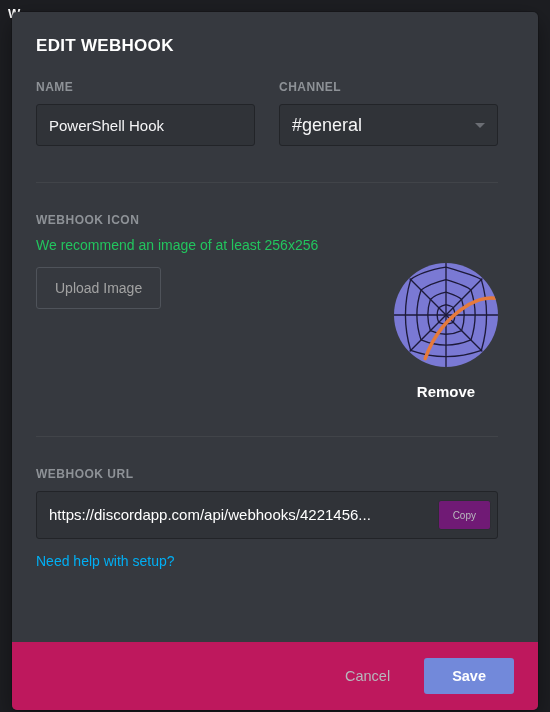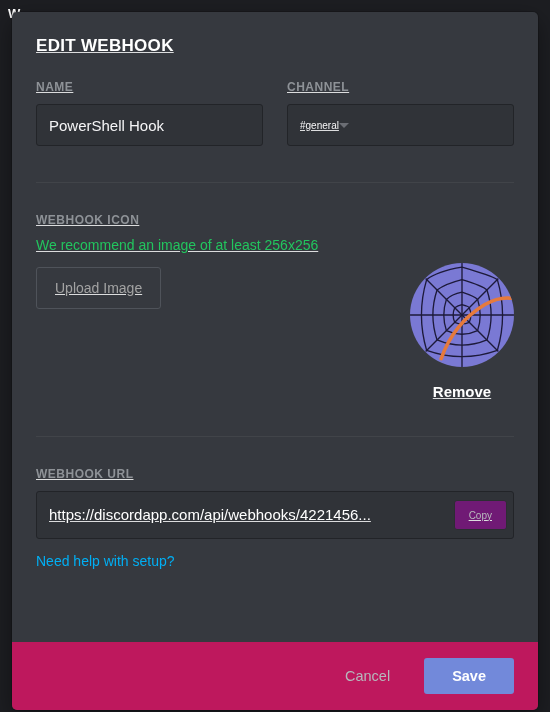--- a/index.html
+++ b/index.html
@@ -17,24 +17,23 @@
   .modal {
     position: absolute;
     top: 12px; left: 12px; right: 12px; bottom: 2px;
     background: #36393f;
     border-radius: 5px;
     box-shadow: 0 0 0 1px rgba(0,0,0,.15), 0 8px 24px rgba(0,0,0,.4);
     display: flex; flex-direction: column;
     overflow: hidden;
   }
   .modal-content {
-    padding: 24px 24px 8px 24px;
+    padding: 24px 40px 8px 24px;
     flex: 1;
     overflow: hidden;
-    text-decoration: underline;
   }
   .title {
     color: #ffffff;
     font-size: 17px;
     font-weight: 700;
     letter-spacing: 0.3px;
     margin-bottom: 24px;
   }
   .row { display: flex; gap: 24px; }
   .col { flex: 1; }
@@ -58,23 +57,23 @@
     outline: none;
   }
   .select {
     position: relative;
     width: 100%;
     height: 42px;
     background: #303338;
     border: 1px solid #222428;
     border-radius: 3px;
     color: #f6f6f7;
-    font-size: 10px;
+    font-size: 18px;
     padding: 0 12px;
-    display: flex; align-items: center; 
+    display: flex; align-items: center; justify-content: space-between;
     cursor: pointer;
   }
   .chev-down {
     width: 0; height: 0;
     border-left: 5px solid transparent;
     border-right: 5px solid transparent;
     border-top: 5px solid #6b6e74;
   }
   .divider {
     border: none;

